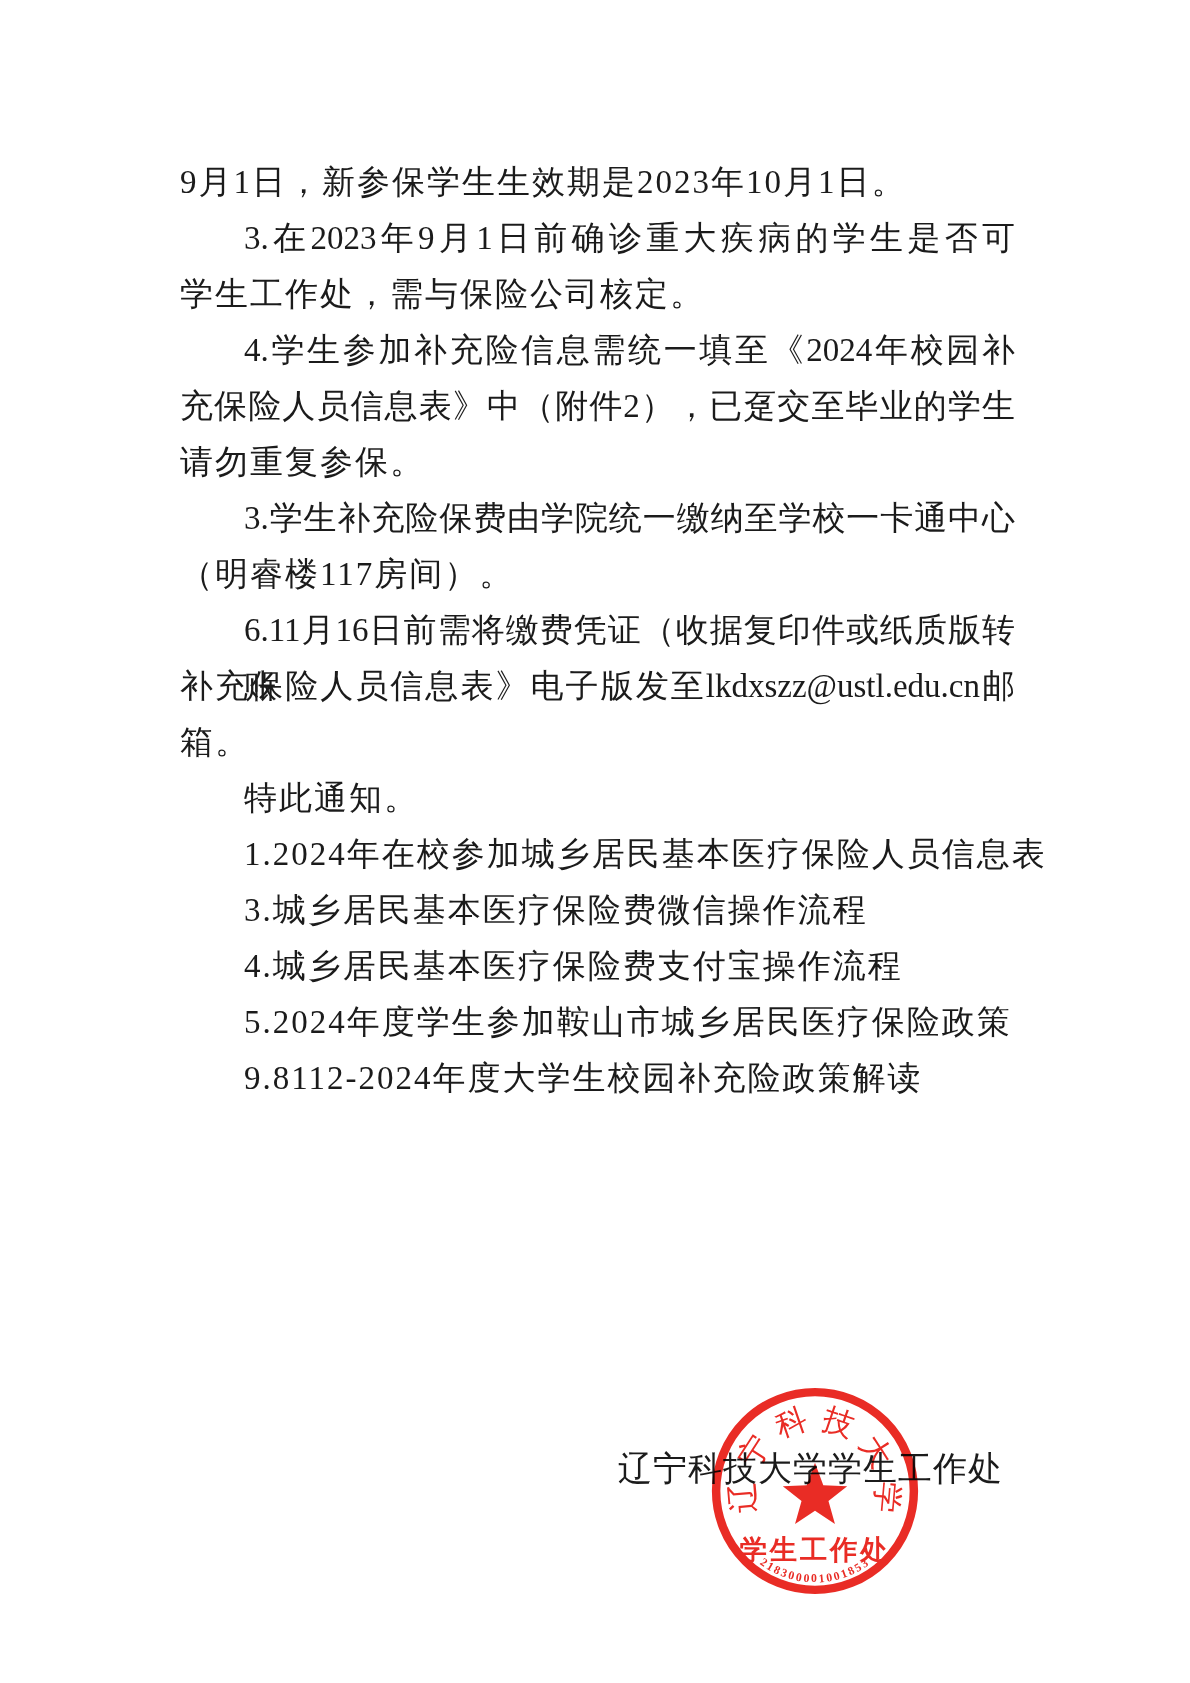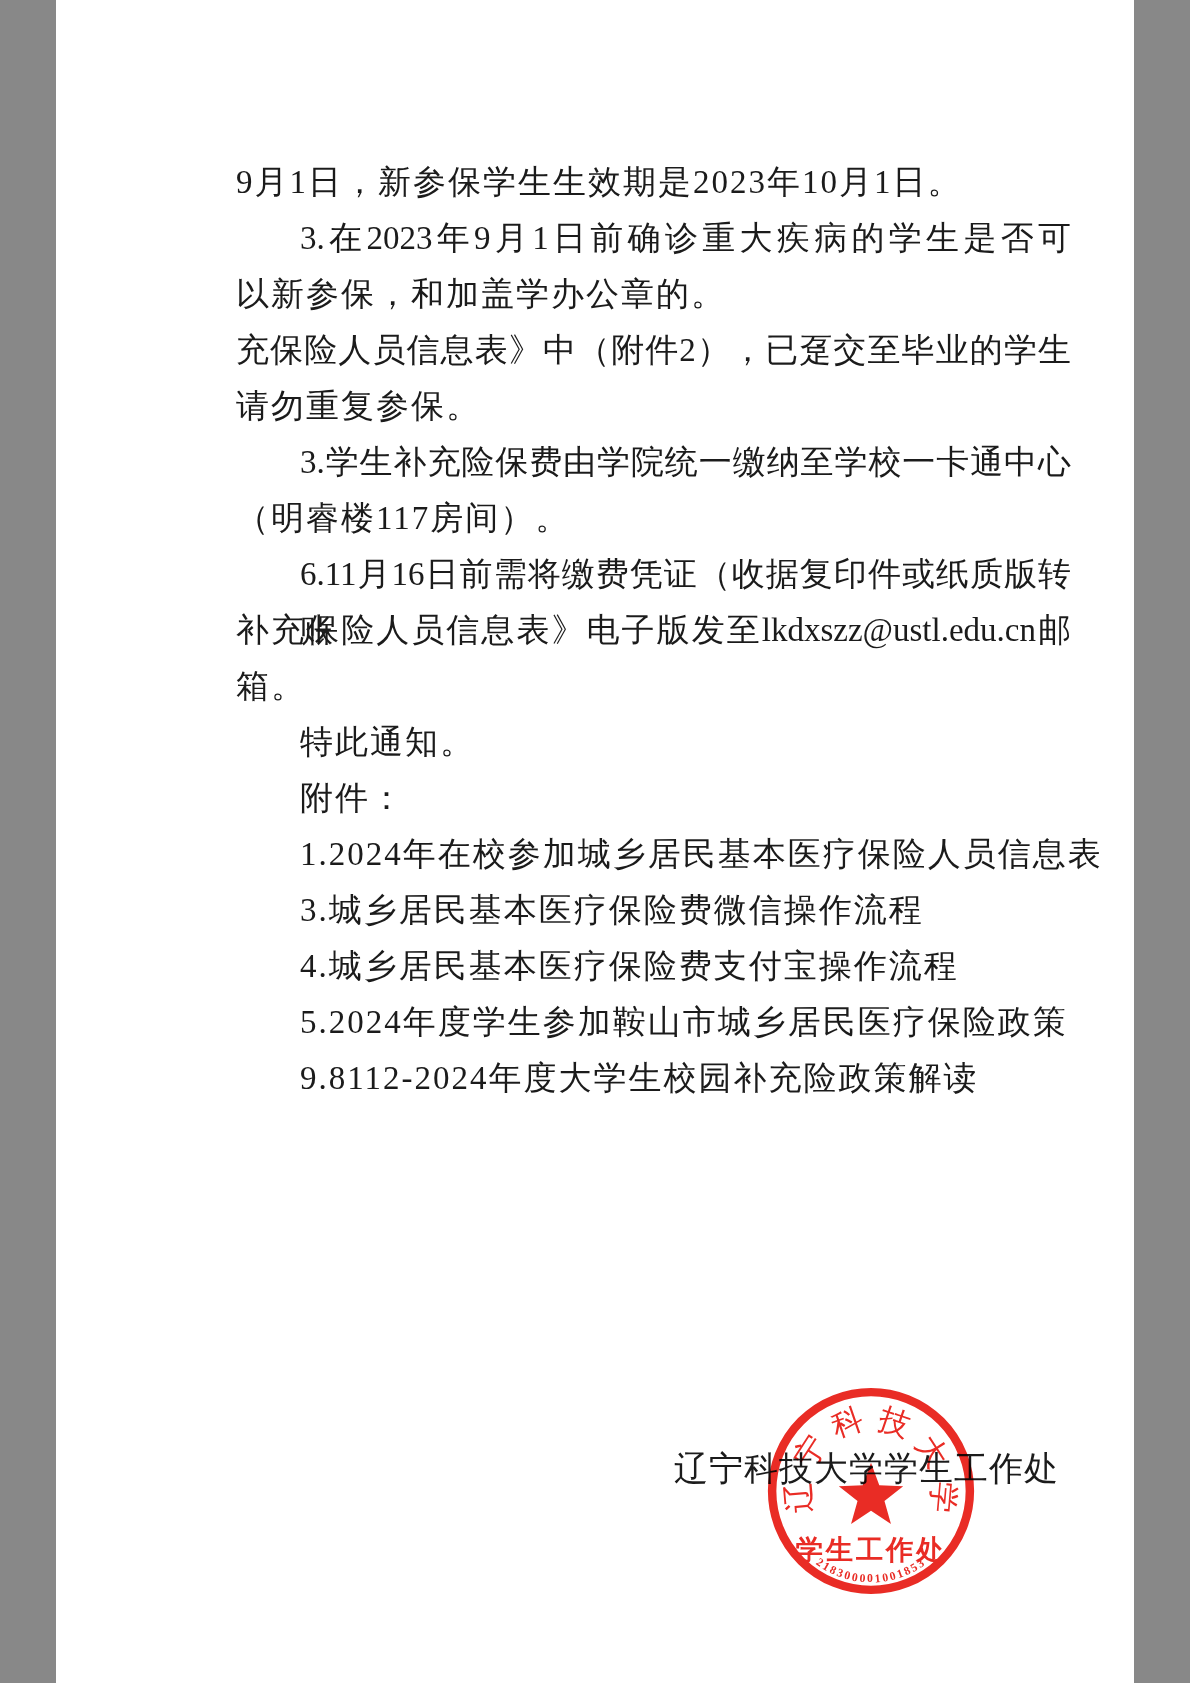--- a/index.html
+++ b/index.html
@@ -1,18 +1,18 @@
 <!DOCTYPE html>
 <html><head>
 <meta charset="utf-8">
 <style>
   html,body{margin:0;padding:0;background:#888;}
   .page{
     position:relative;
-    width:1078px;height:1683px;
+    width:1190px;height:1683px;
     margin:0 auto;
     background:#ffffff;
     font-family:"Liberation Serif","DejaVu Serif",serif;
     color:#1b1b1b;
     overflow:hidden;
   }
   .body-text{
     position:absolute;
     left:180px;top:154px;
     width:835px;
@@ -51,30 +51,30 @@
   .seal text{font-family:"Liberation Serif","DejaVu Serif",serif;}
 </style>
 </head>
 <body>
 
 <div class="page">
 
   <div class="body-text">
     <div class="line">9月1日，新参保学生生效期是2023年10月1日。</div>
     <div class="line ind j">3.在2023年9月1日前确诊重大疾病的学生是否可</div>
-    <div class="line">以新参保，和加盖学办公章的。</div>
+    <div class="line">学生工作处，需与保险公司核定。</div>
+    <div class="line ind j">4.学生参加补充险信息需统一填至《2024年校园补</div>
     <div class="line j">充保险人员信息表》中（附件2），已趸交至毕业的学生</div>
     <div class="line">请勿重复参保。</div>
     <div class="line ind j">3.学生补充险保费由学院统一缴纳至学校一卡通中心</div>
     <div class="line">（明睿楼117房间）。</div>
     <div class="line ind j">6.11月16日前需将缴费凭证（收据复印件或纸质版转账</div>
     <div class="line j">补充保险人员信息表》电子版发至lkdxszz@ustl.edu.cn邮</div>
     <div class="line">箱。</div>
     <div class="line ind">特此通知。</div>
-    <div class="line ind">附件：</div>
     <div class="line ind">1.2024年在校参加城乡居民基本医疗保险人员信息表</div>
     <div class="line ind">3.城乡居民基本医疗保险费微信操作流程</div>
     <div class="line ind">4.城乡居民基本医疗保险费支付宝操作流程</div>
     <div class="line ind">5.2024年度学生参加鞍山市城乡居民医疗保险政策</div>
     <div class="line ind">9.8112-2024年度大学生校园补充险政策解读</div>
   </div>
 
   <div class="signature">辽宁科技大学学生工作处</div>
 
   <svg class="seal" viewBox="0 0 240 240" xmlns="http://www.w3.org/2000/svg">

